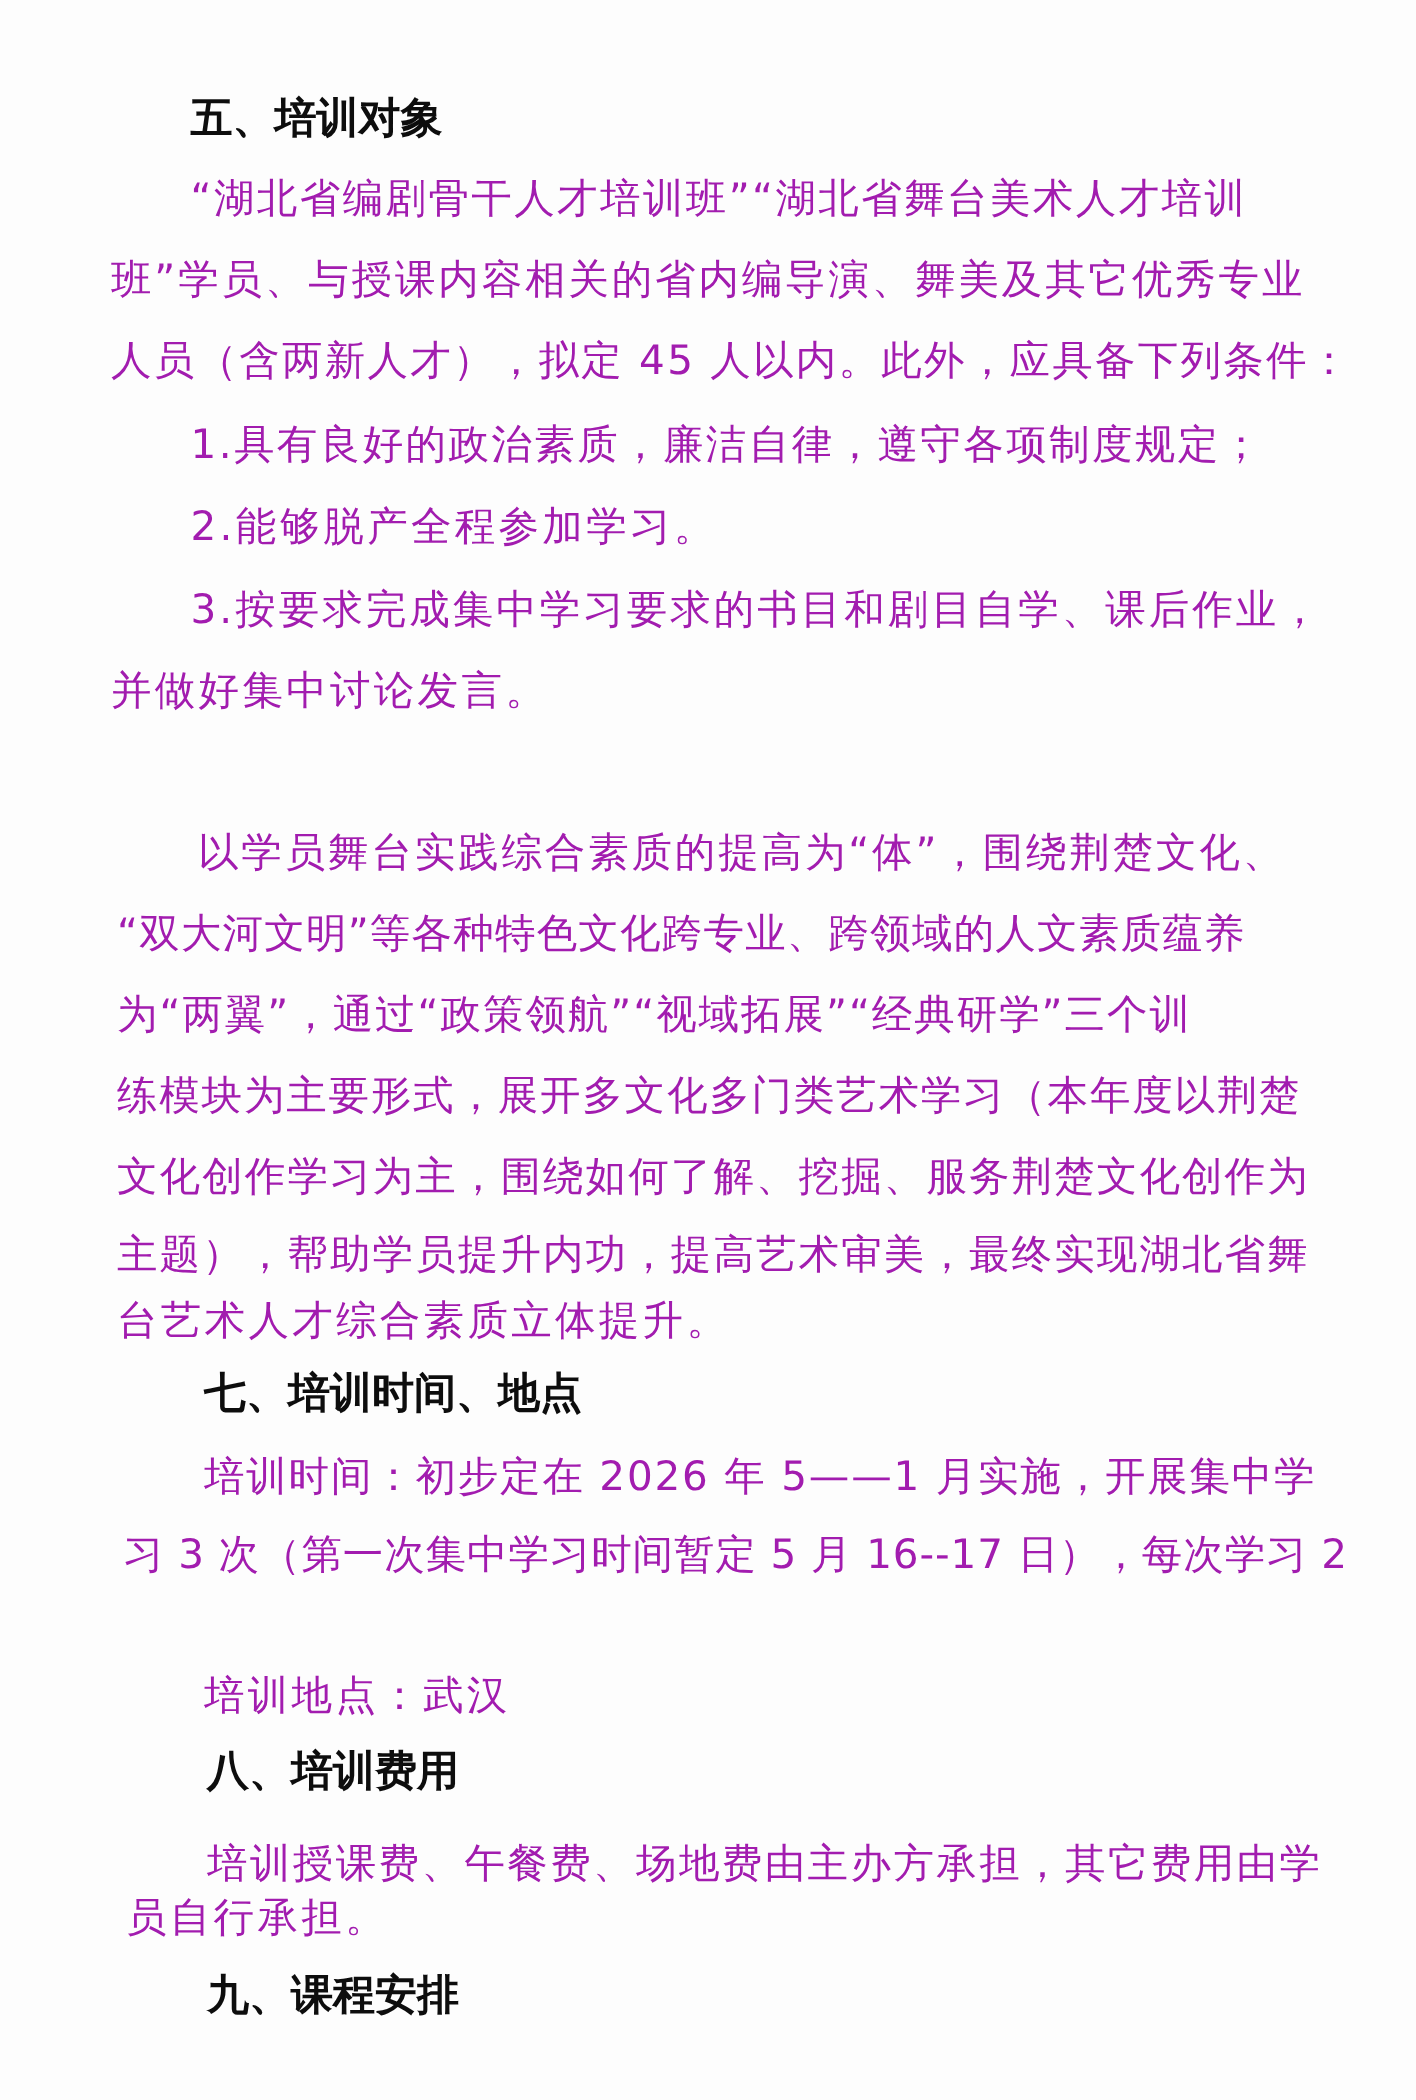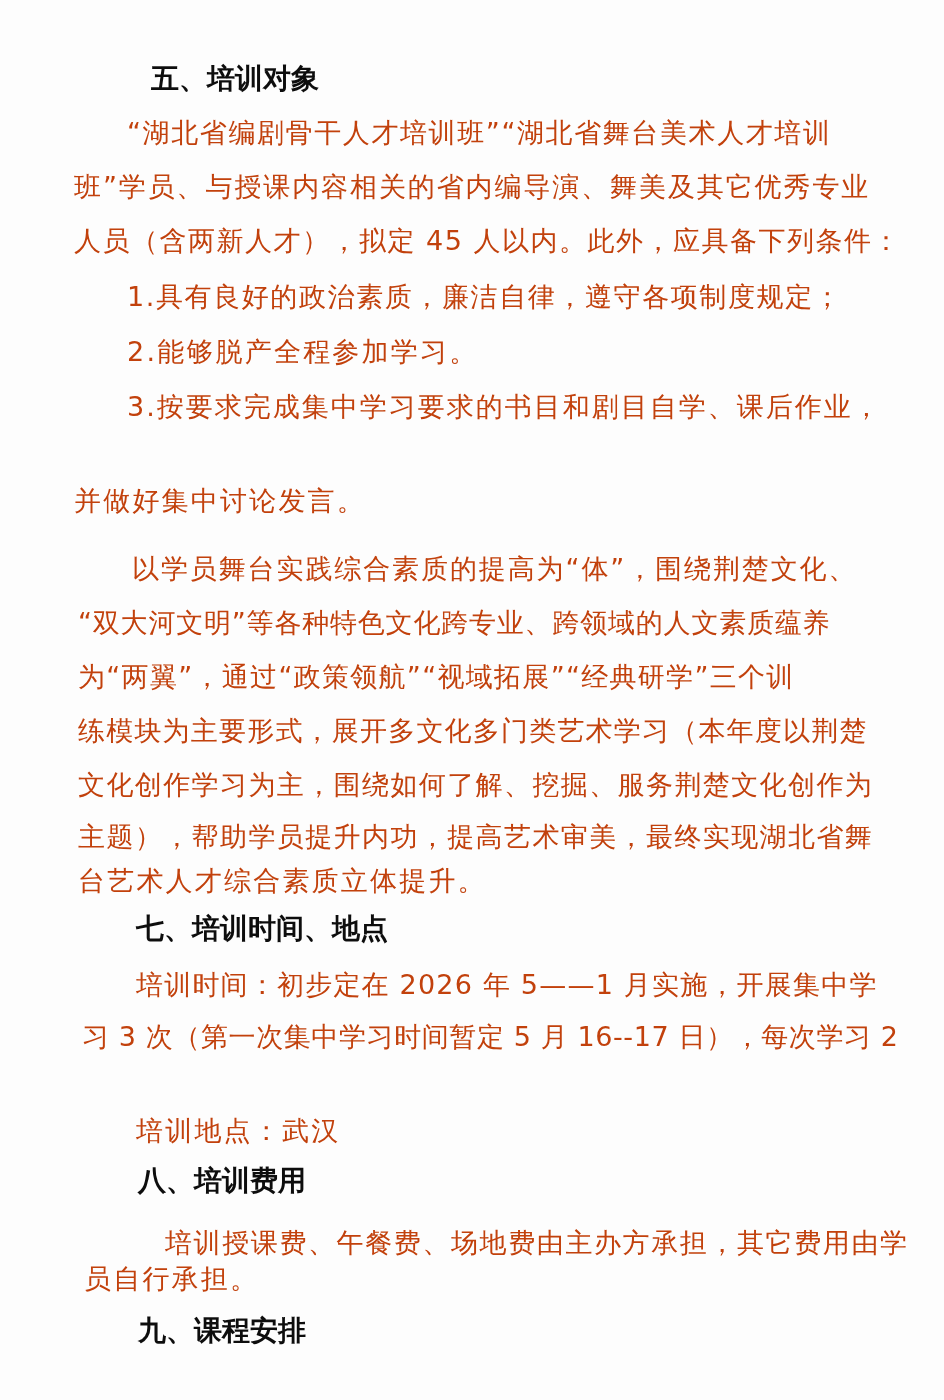--- a/index.html
+++ b/index.html
@@ -5,55 +5,55 @@
   html, body { margin: 0; padding: 0; background: #ffffff; }
   body { width: 944px; height: 1400px; position: relative; overflow: hidden; color: #111; }
   .page { position: absolute; left: 0; top: 0; width: 944px; height: 1400px; background: #fdfdfd; }
   .ln {
     position: absolute;
     white-space: nowrap;
     font-family: "DejaVu Sans", sans-serif;
     font-size: 27px;
     letter-spacing: 2.2px;
     line-height: 34px;
-    color: #c2410c;
+    color: #a21caf;
   }
   .hd {
     font-weight: bold;
     font-size: 28px;
     letter-spacing: 0px;
     color: #0d0d0d;
   }
 </style>
 </head>
 <body>
 
 <div class="page">
 
-  <div class="ln hd" style="left:127px; top:62px;margin-left:24px;">五、培训对象</div>
+  <div class="ln hd" style="left:127px; top:62px;">五、培训对象</div>
   <div class="ln" style="left:127px; top:116px; letter-spacing:1.6px;">“湖北省编剧骨干人才培训班”“湖北省舞台美术人才培训</div>
   <div class="ln" style="left:74px; top:170px; letter-spacing:1.9px;">班”学员、与授课内容相关的省内编导演、舞美及其它优秀专业</div>
   <div class="ln" style="left:74px; top:224px; letter-spacing:1.5px;">人员（含两新人才），拟定 45 人以内。此外，应具备下列条件：</div>
   <div class="ln" style="left:127px; top:280px; letter-spacing:1.6px;">1.具有良好的政治素质，廉洁自律，遵守各项制度规定；</div>
   <div class="ln" style="left:127px; top:335px;">2.能够脱产全程参加学习。</div>
   <div class="ln" style="left:127px; top:390px; letter-spacing:2.0px;text-align:right;">3.按要求完成集中学习要求的书目和剧目自学、课后作业，</div>
-  <div class="ln" style="left:74px; top:444px;margin-top:40px;">并做好集中讨论发言。</div>
+  <div class="ln" style="left:74px; top:444px;">并做好集中讨论发言。</div>
 
   <div class="ln" style="left:132px; top:552px; letter-spacing:1.9px;">以学员舞台实践综合素质的提高为“体”，围绕荆楚文化、</div>
   <div class="ln" style="left:78px; top:606px; letter-spacing:0.8px;">“双大河文明”等各种特色文化跨专业、跨领域的人文素质蕴养</div>
   <div class="ln" style="left:78px; top:660px; letter-spacing:1.3px;">为“两翼”，通过“政策领航”“视域拓展”“经典研学”三个训</div>
   <div class="ln" style="left:78px; top:714px; letter-spacing:1.2px;">练模块为主要形式，展开多文化多门类艺术学习（本年度以荆楚</div>
   <div class="ln" style="left:78px; top:768px; letter-spacing:1.4px;">文化创作学习为主，围绕如何了解、挖掘、服务荆楚文化创作为</div>
   <div class="ln" style="left:78px; top:820px; letter-spacing:1.4px;">主题），帮助学员提升内功，提高艺术审美，最终实现湖北省舞</div>
   <div class="ln hd" style="left:136px; top:912px;">七、培训时间、地点</div>
 
   <div class="ln" style="left:78px; top:864px;">台艺术人才综合素质立体提升。</div>
   <div class="ln" style="left:136px; top:968px; letter-spacing:1.2px;">培训时间：初步定在 2026 年 5——1 月实施，开展集中学</div>
   <div class="ln" style="left:82px; top:1020px; letter-spacing:0.6px;">习 3 次（第一次集中学习时间暂定 5 月 16--17 日），每次学习 2</div>
   <div class="ln" style="left:136px; top:1114px;">培训地点：武汉</div>
 
   <div class="ln hd" style="left:138px; top:1164px;">八、培训费用</div>
-  <div class="ln" style="left:138px; top:1226px; letter-spacing:1.6px;margin-left:27px;">培训授课费、午餐费、场地费由主办方承担，其它费用由学</div>
+  <div class="ln" style="left:138px; top:1226px; letter-spacing:1.6px;">培训授课费、午餐费、场地费由主办方承担，其它费用由学</div>
   <div class="ln" style="left:84px; top:1262px;">员自行承担。</div>
 
   <div class="ln hd" style="left:138px; top:1314px;font-family:Liberation Serif, serif;">九、课程安排</div>
 
 </div>
 
 </body></html>

